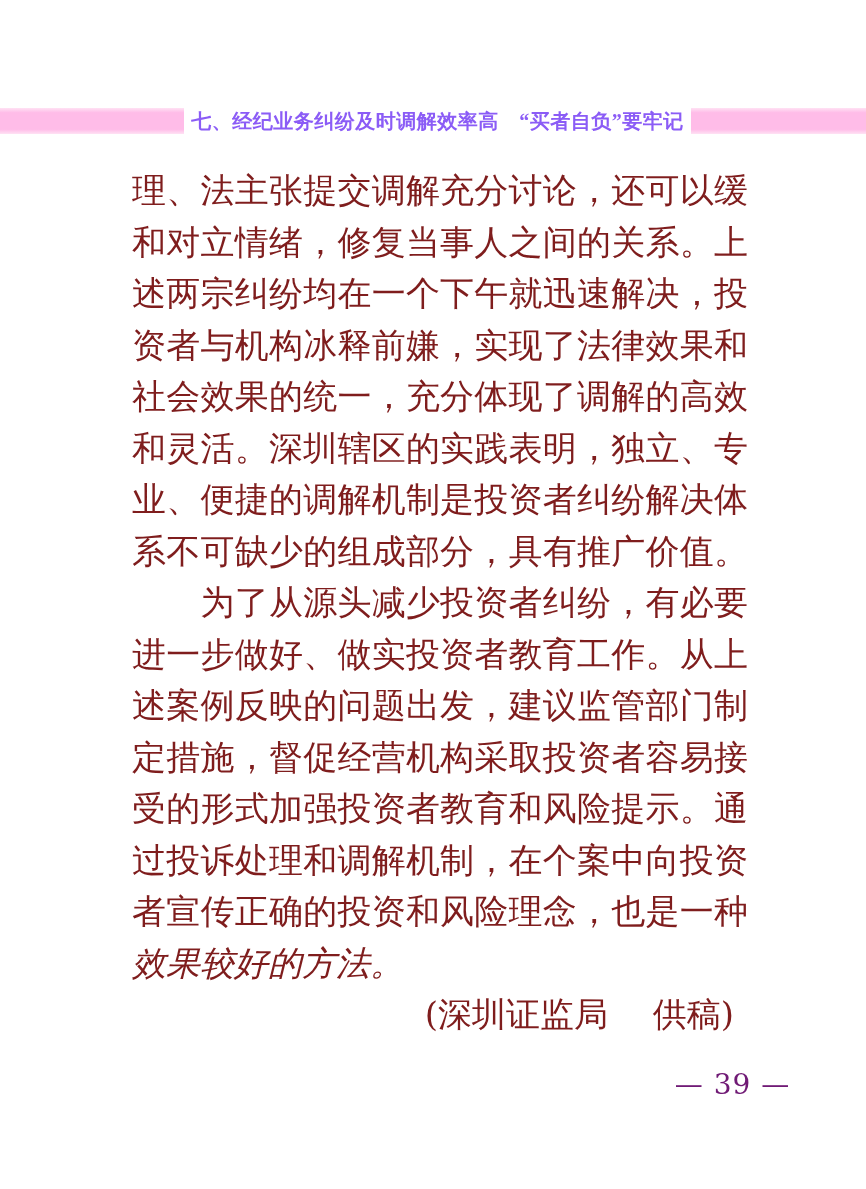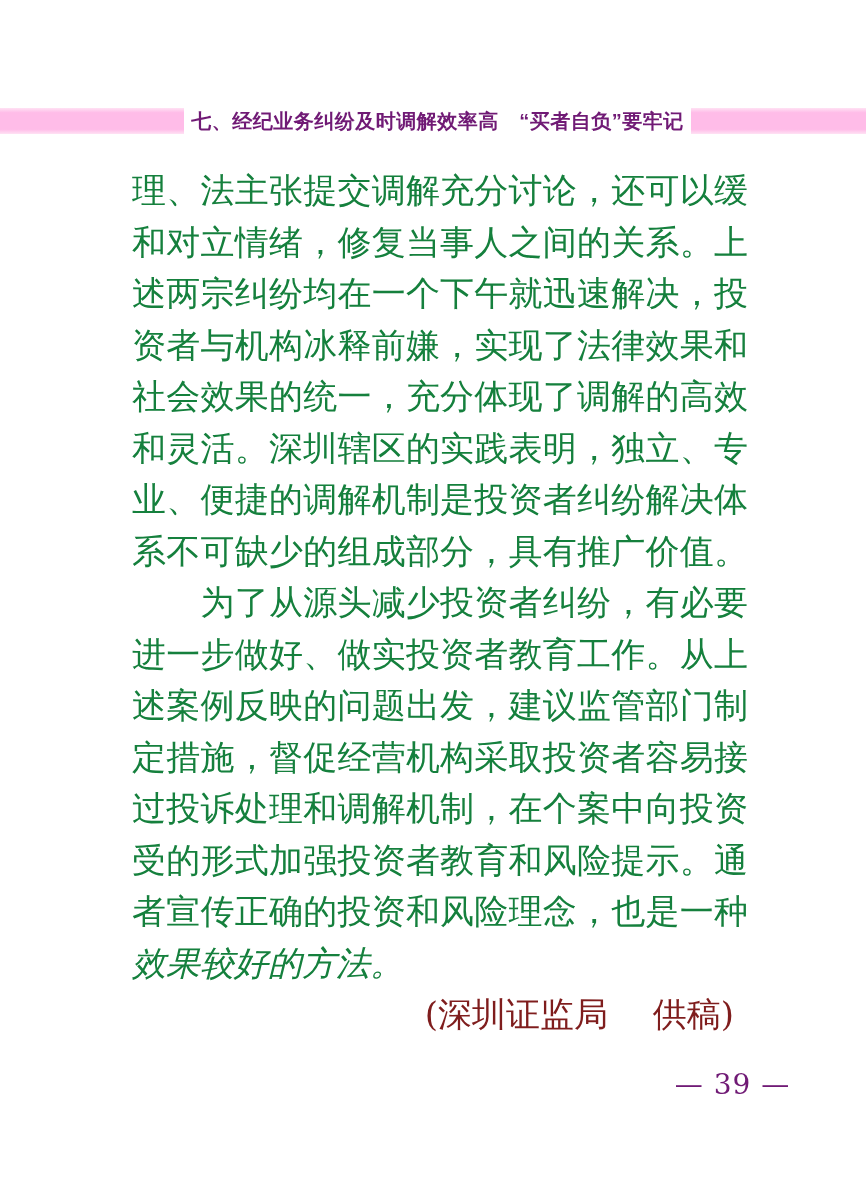--- a/index.html
+++ b/index.html
@@ -29,37 +29,37 @@
   .header-bar {
     background: linear-gradient(180deg, #ffe2f4 0%, #ffbce8 18%, #ffbce8 82%, #ffe2f4 100%);
   }
   .header-bar.left  { width: 184px; }
   .header-bar.right { width: 175px; }
   .header-title {
     flex: 1;
     display: flex;
     align-items: center;
     justify-content: center;
-    font-family: Liberation Sans, sans-serif;
+    font-family: Liberation Serif, serif;
     font-size: 20px;
     font-weight: bold;
-    color: #701a75;
+    color: #8b5cf6;
     white-space: nowrap;
     letter-spacing: 0.5px;
   }
 
   
   .body-text {
     position: absolute;
     left: 132px;
     top: 165px;
     width: 616px;
     font-size: 34px;
     line-height: 51.5px;
-    color: #15803d;
+    color: #7f1d1d;
     letter-spacing: 0;
   }
   .body-line {
     text-align: justify;
     text-align-last: justify;
     height: 51.5px;
     overflow: hidden;
   }
   .body-line.no-fill {
     text-align: left;
@@ -113,22 +113,22 @@
       <div class="body-line">述两宗纠纷均在一个下午就迅速解决，投</div>
       <div class="body-line">资者与机构冰释前嫌，实现了法律效果和</div>
       <div class="body-line">社会效果的统一，充分体现了调解的高效</div>
       <div class="body-line">和灵活。深圳辖区的实践表明，独立、专</div>
       <div class="body-line">业、便捷的调解机制是投资者纠纷解决体</div>
       <div class="body-line">系不可缺少的组成部分，具有推广价值。</div>
       <div class="body-line">　　为了从源头减少投资者纠纷，有必要</div>
       <div class="body-line">进一步做好、做实投资者教育工作。从上</div>
       <div class="body-line">述案例反映的问题出发，建议监管部门制</div>
       <div class="body-line">定措施，督促经营机构采取投资者容易接</div>
+      <div class="body-line">受的形式加强投资者教育和风险提示。通</div>
       <div class="body-line">过投诉处理和调解机制，在个案中向投资</div>
-      <div class="body-line">受的形式加强投资者教育和风险提示。通</div>
       <div class="body-line">者宣传正确的投资和风险理念，也是一种</div>
       <div class="body-line no-fill">效果较好的方法。</div>
     </div>
 
   <div class="attribution">(深圳证监局　 供稿)</div>
 
   <div class="page-number">— 39 —</div>
 
 </div>
 

